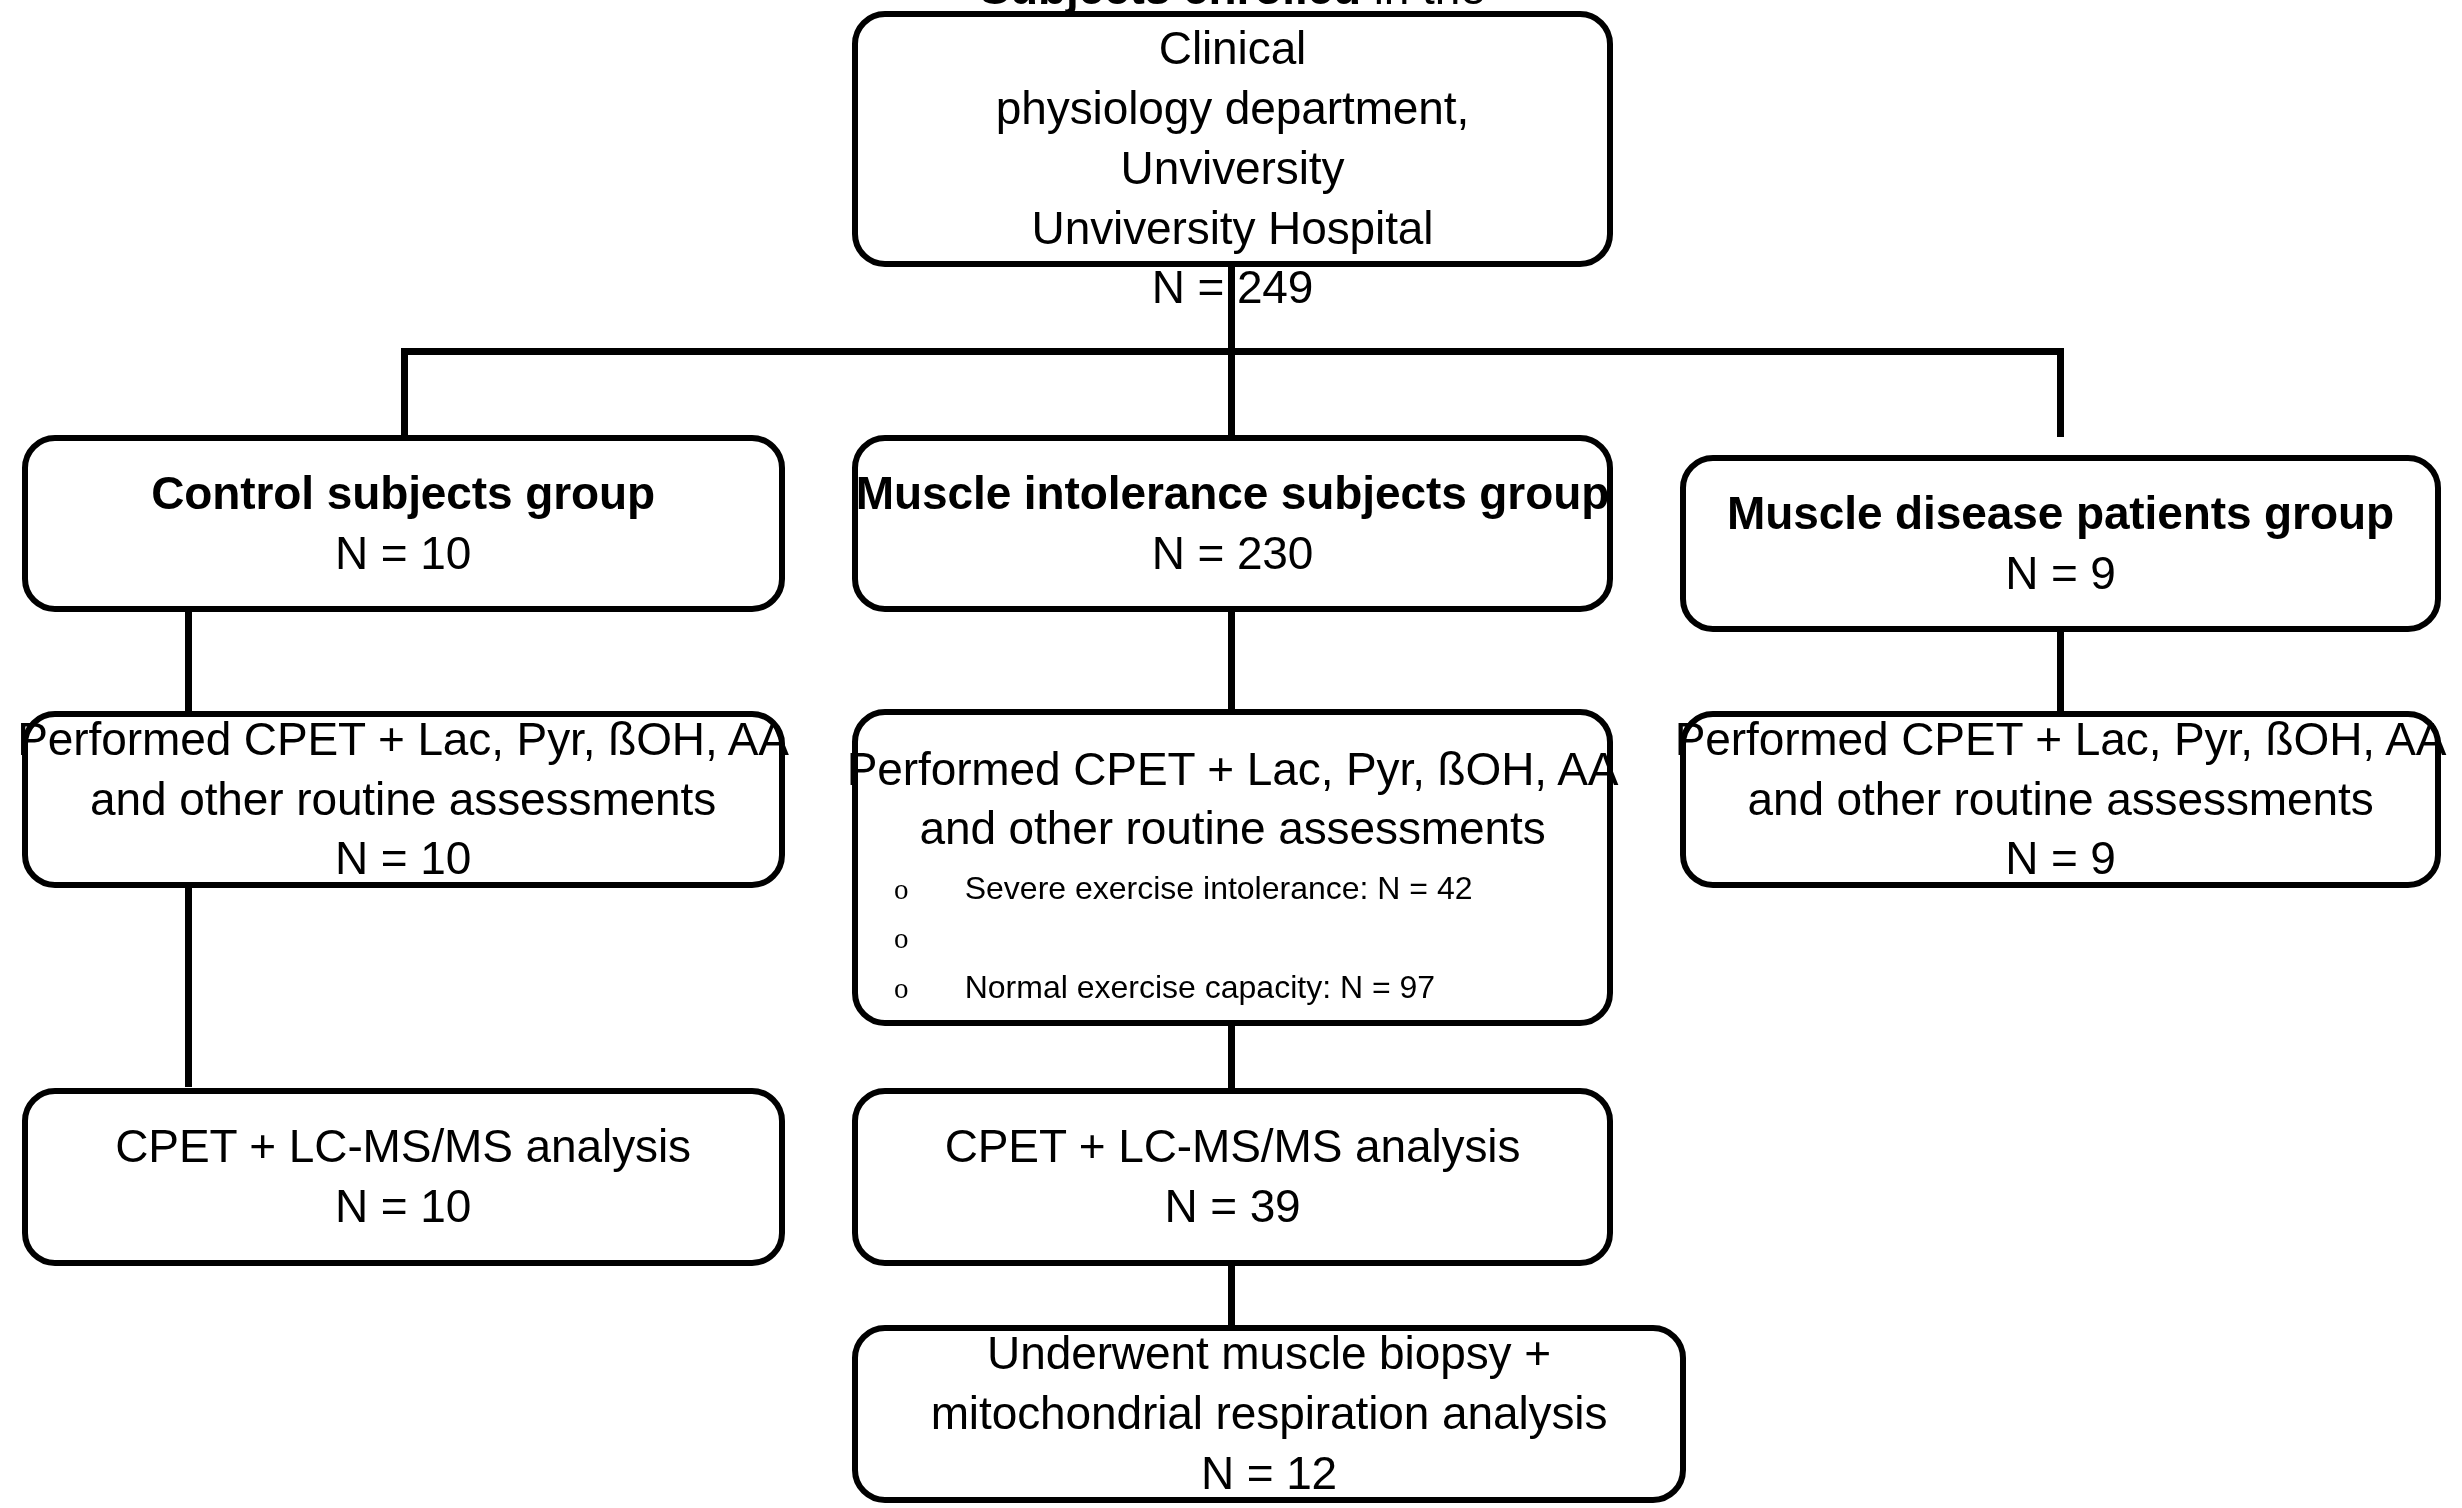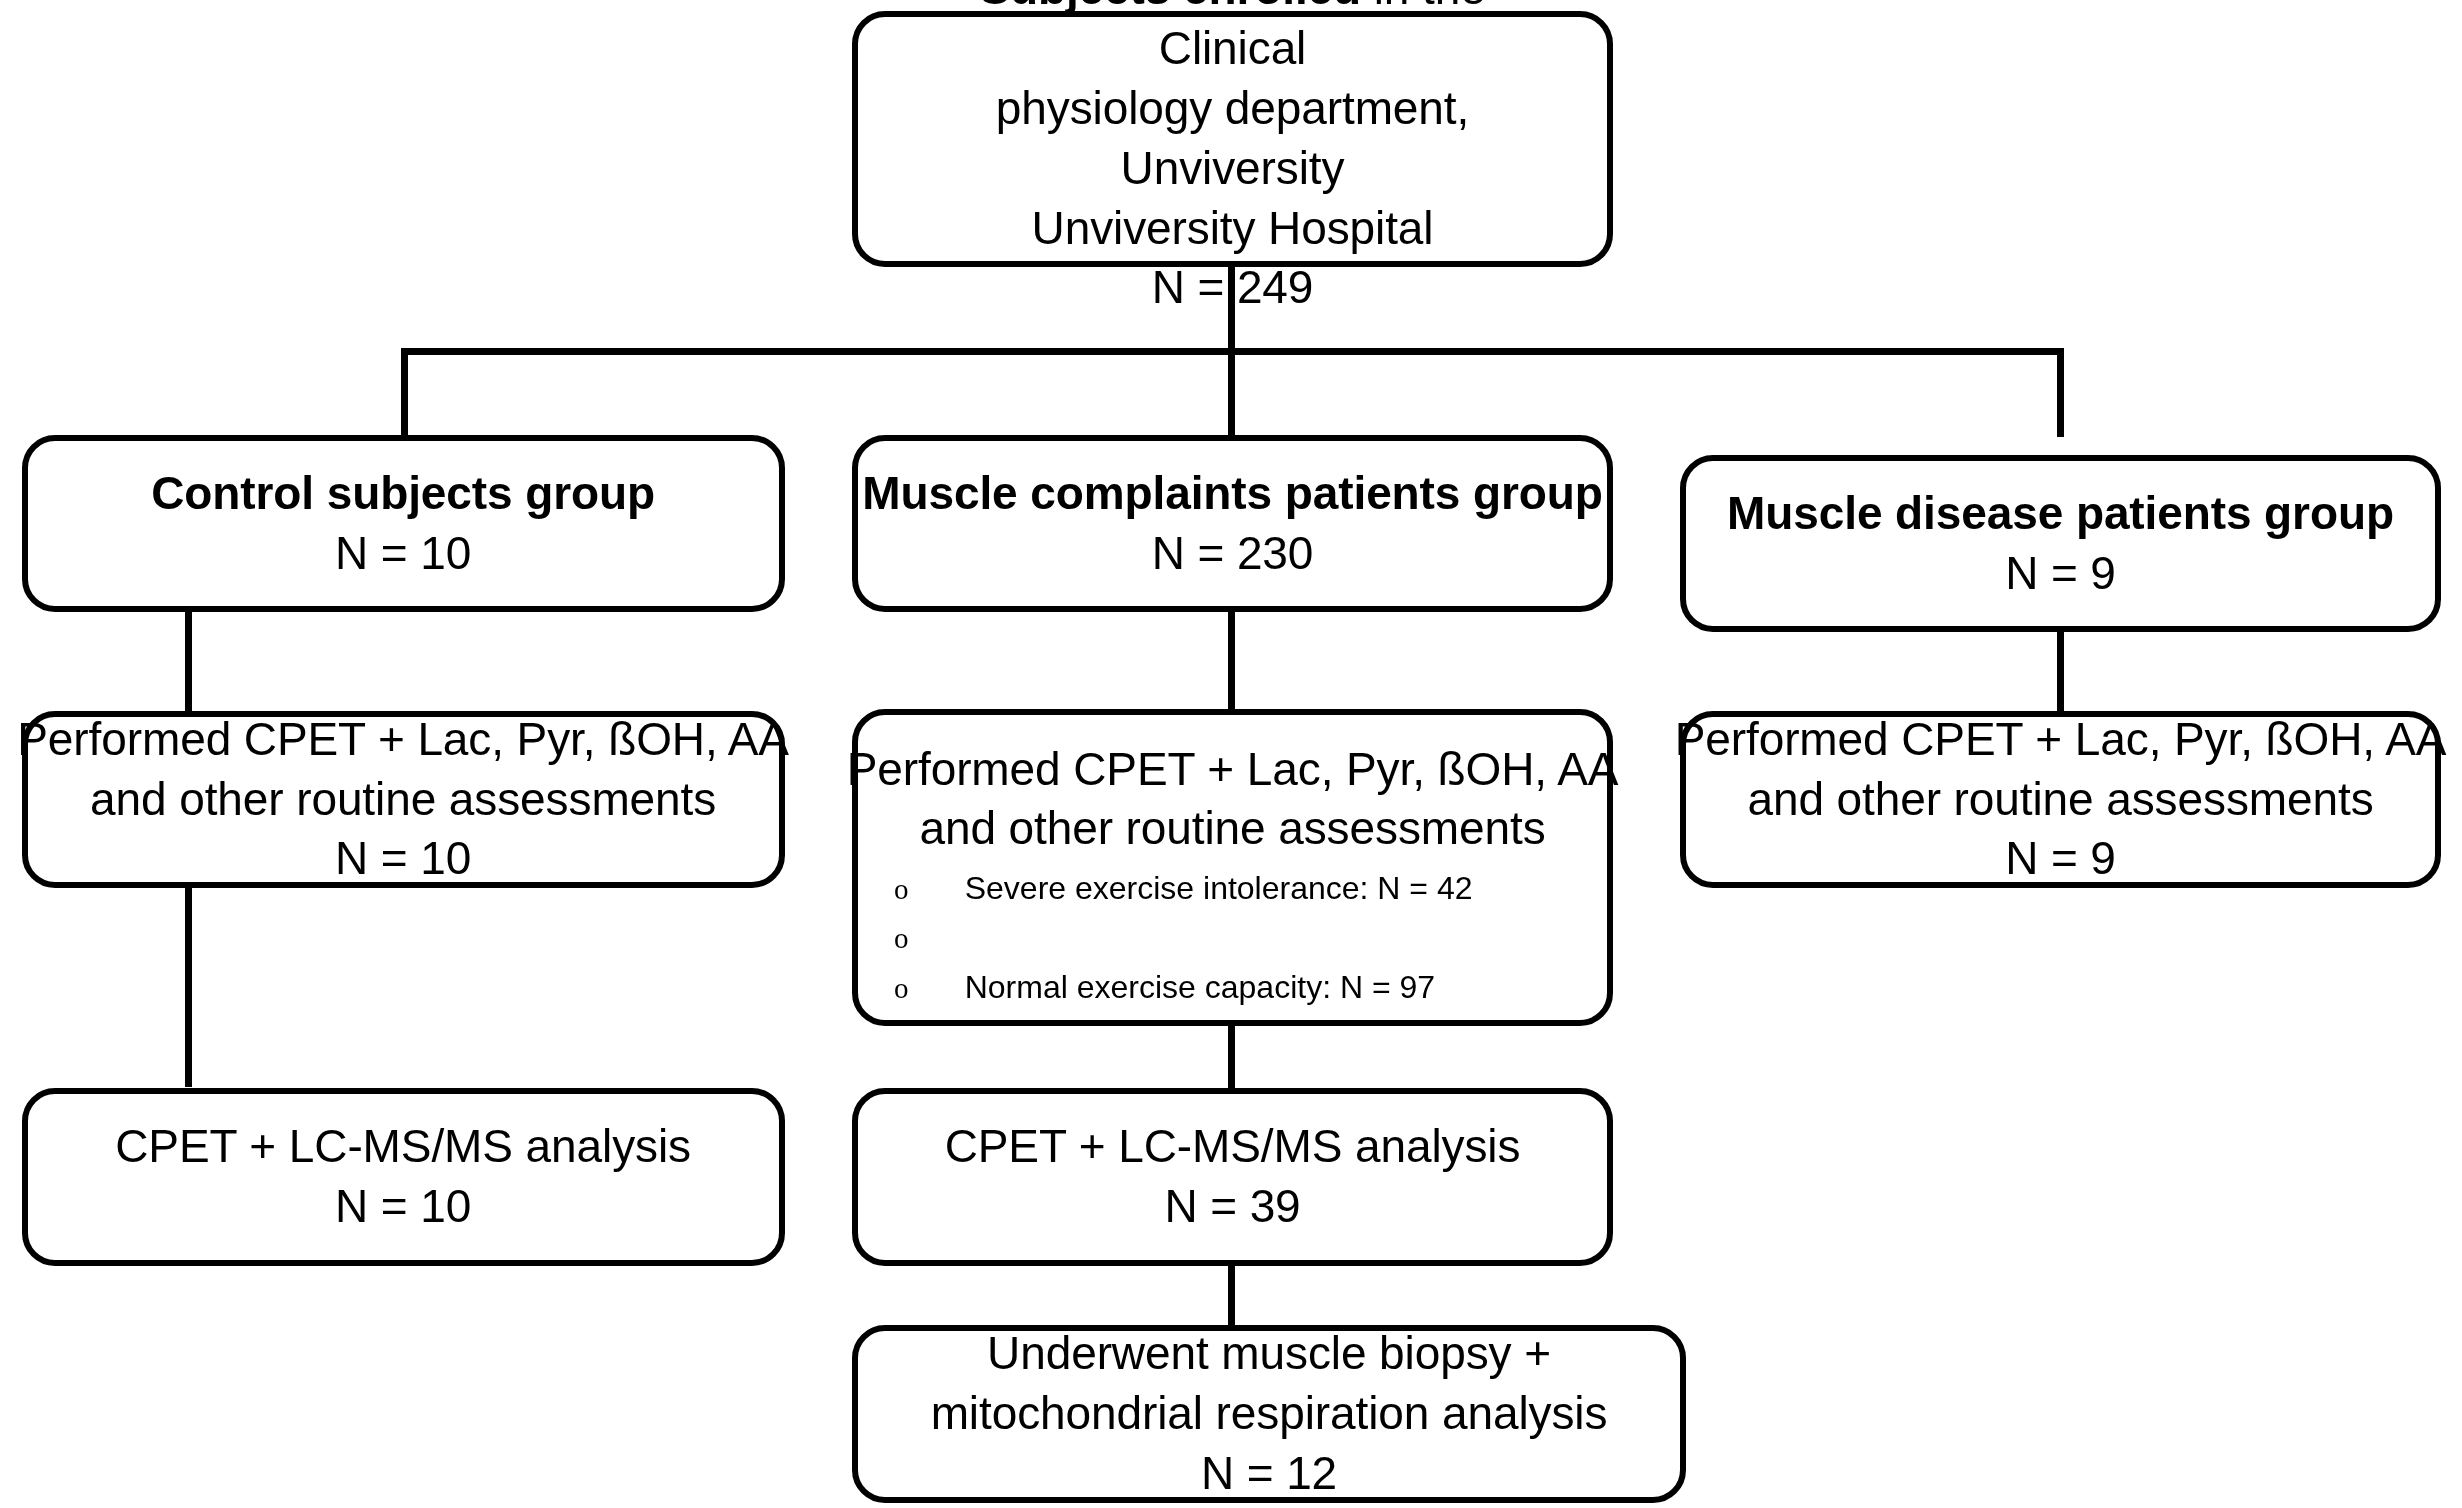--- a/index.html
+++ b/index.html
@@ -121,21 +121,21 @@
       <div class="line">N = 249</div>
     </div>
   </div>
 
   <div class="node" style="left:21.6px; top:435px; width:763px; height:177px;">
     <div class="line bold">Control subjects group</div>
     <div class="line">N = 10</div>
   </div>
 
   <div class="node" style="left:852px; top:435px; width:761px; height:177px;">
-    <div class="line bold">Muscle complaints patients group</div>
+    <div class="line bold">Muscle intolerance subjects group</div>
     <div class="line">N = 230</div>
   </div>
 
   <div class="node" style="left:1680px; top:435px; width:761px; height:177px;margin-top:20px;">
     <div class="line bold">Muscle disease patients group</div>
     <div class="line">N = 9</div>
   </div>
 
   <div class="node" style="left:21.6px; top:711px; width:763px; height:177px;">
     <div class="line">Performed CPET + Lac, Pyr, ßOH, AA</div>

